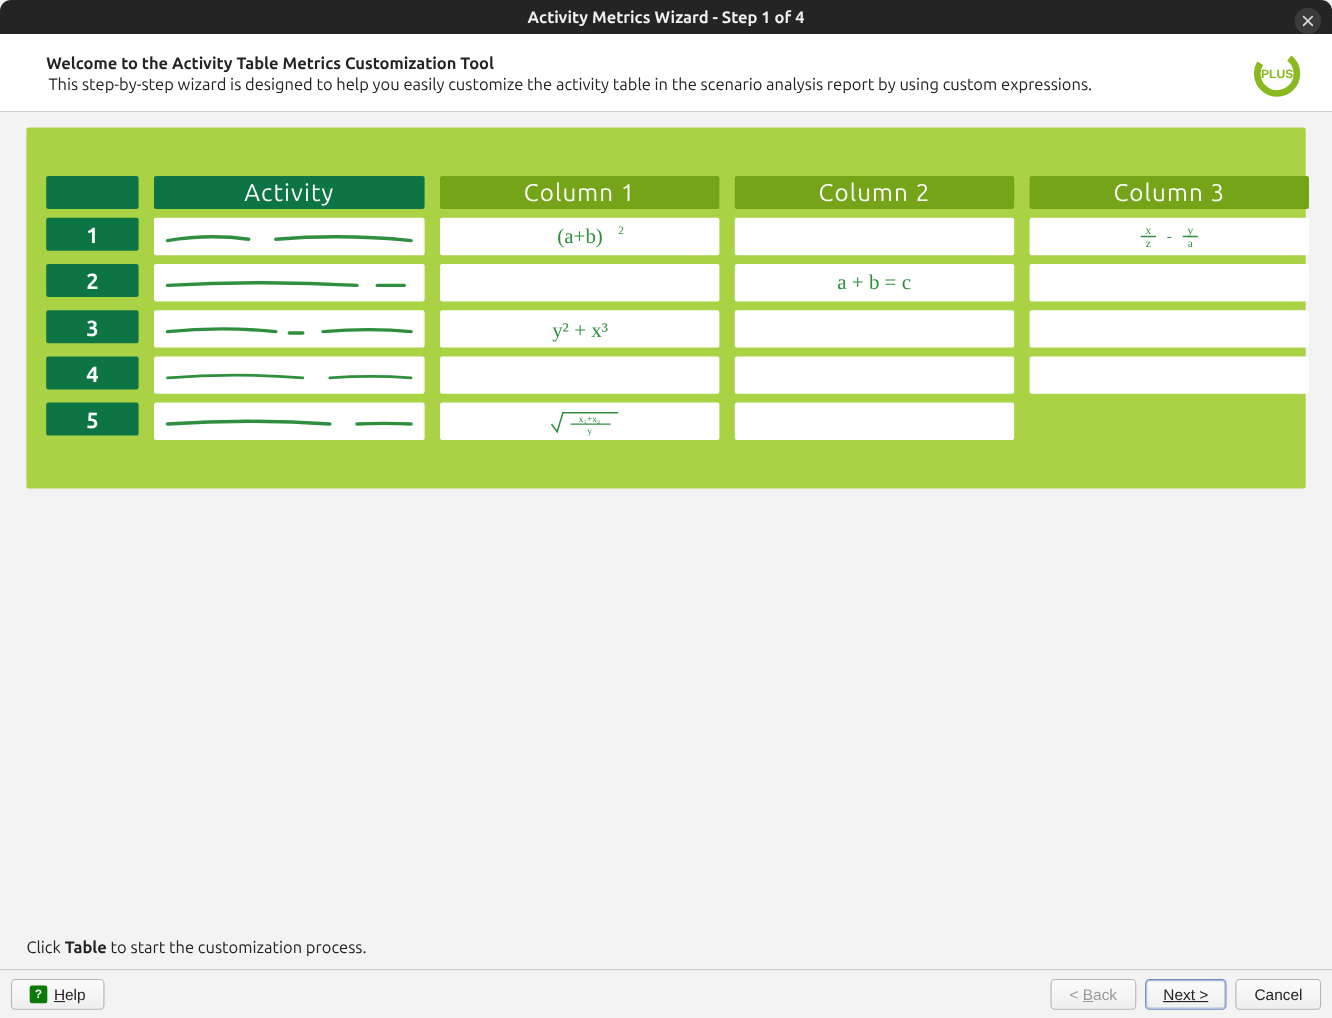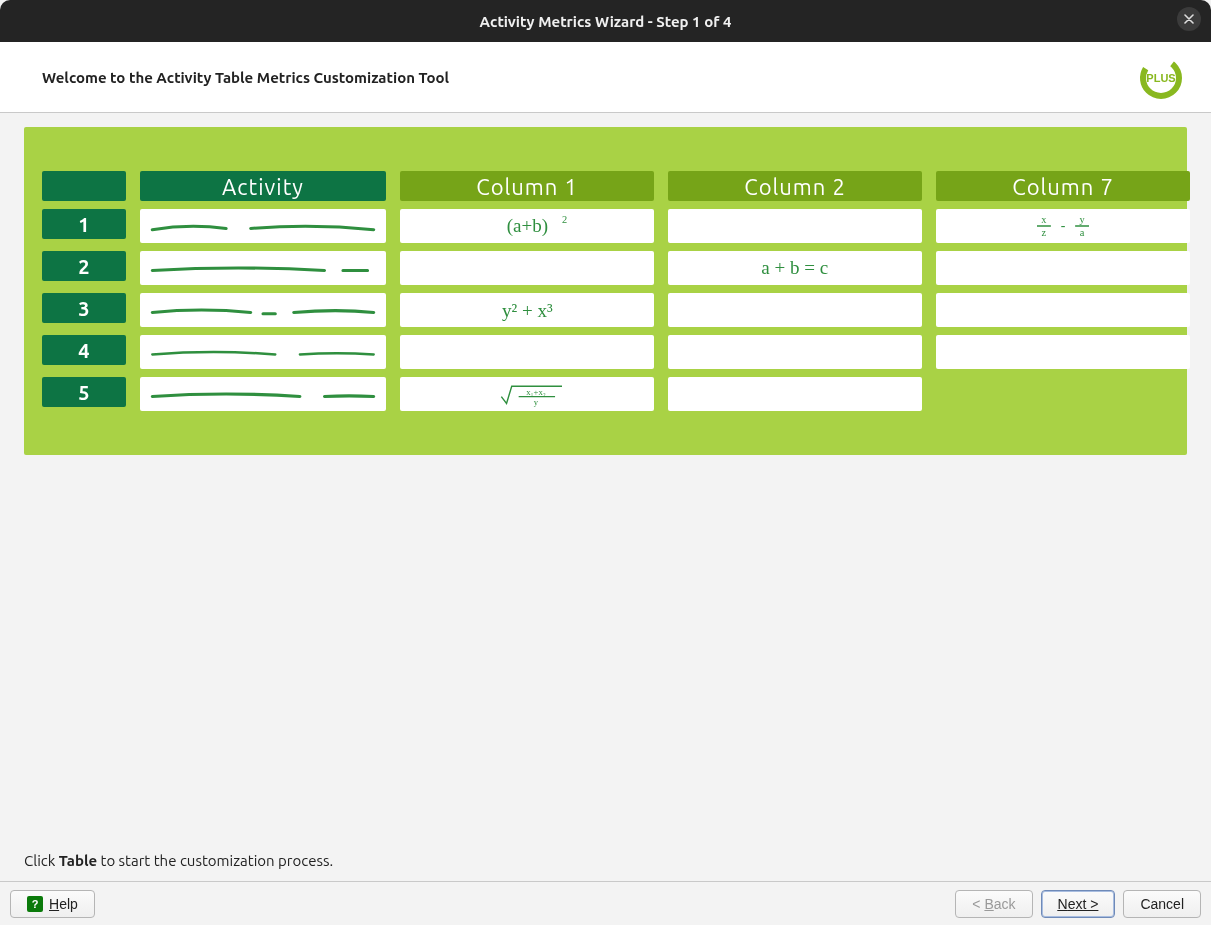--- a/index.html
+++ b/index.html
@@ -8,21 +8,21 @@
     width: 1211px; height: 925px;
     font-family: "Ubuntu", "Segoe UI", "DejaVu Sans", sans-serif;
     background: #f3f3f3;
     color: #222;
     overflow: hidden;
   }
   
   .titlebar {
     background: #242424;
     color: #f0f0f0;
-    height: 42px;
+    height: 31px;
     display: flex;
     align-items: center;
     justify-content: center;
     position: relative;
     font-size: 15px;
     font-weight: 600;
     border-top-left-radius: 10px;
     border-top-right-radius: 10px;
   }
   .close-btn {
@@ -172,36 +172,37 @@
   <div class="close-btn">
     <svg width="10" height="10" viewBox="0 0 10 10">
         <path d="M1 1 L9 9 M9 1 L1 9" stroke="#ddd" stroke-width="1.6" stroke-linecap="round"></path>
       </svg>
   </div>
 </div>
 
 <div class="header-band">
   <div class="header-text">
     <div class="title">Welcome to the Activity Table Metrics Customization Tool</div>
+    <div class="subtitle">This step-by-step wizard is designed to help you easily customize the activity table in the scenario analysis report by using custom expressions.</div>
   </div>
   <svg class="logo" viewBox="0 0 44 44">
     <circle cx="22" cy="22" r="18" fill="none" stroke="#89b81f" stroke-width="6" stroke-dasharray="80 30" transform="rotate(-45 22 22)"></circle>
     <text x="22" y="26" text-anchor="middle" font-size="11" font-weight="700" fill="#89b81f" font-family="sans-serif">PLUS</text>
   </svg>
 </div>
 
 <div class="content">
   <div class="figure">
     <div class="grid">
 
       <div class="hcell h-first-corner"></div>
       <div class="hcell h-row">Activity</div>
       <div class="hcell h-col">Column 1</div>
       <div class="hcell h-col">Column 2</div>
-      <div class="hcell h-col">Column 7</div>
+      <div class="hcell h-col">Column 3</div>
 
       <div class="rowlabel">1</div>
       <div class="cell">
         <svg class="squiggle" viewBox="0 0 200 20">
             <path d="M10 13 Q 40 8 70 12 M90 12 Q 140 8 190 13" stroke="#2f8f3f" stroke-width="2.5" fill="none" stroke-linecap="round"></path>
           </svg>
       </div>
       <div class="cell">
         <svg viewBox="0 0 160 30">
             <text x="80" y="22" text-anchor="middle" font-size="22" font-family="cursive" fill="#2f8f3f">(a+b)</text>

